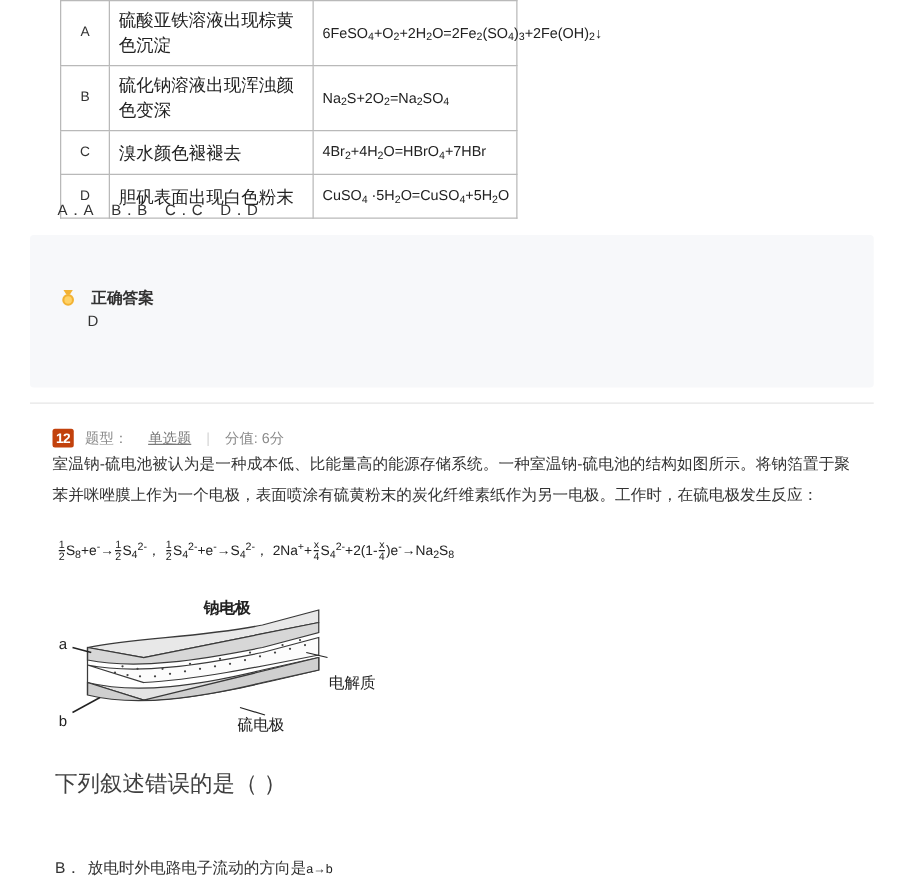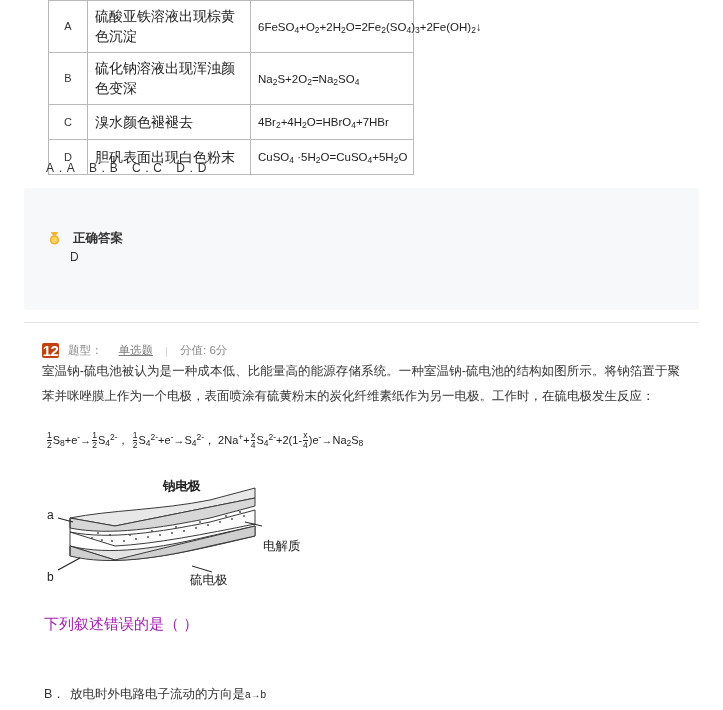--- a/index.html
+++ b/index.html
@@ -123,21 +123,21 @@
     top: 343px;
     display: flex;
     align-items: center;
     font-size: 11.5px;
     color: #999;
   }
   .q2-badge {
     width: 17px; height: 15px;
     background: #c2410c;
     color: #fff;
-    font-size: 15px;
+    font-size: 11px;
     font-weight: bold;
     display: flex;
     align-items: center;
     justify-content: center;
     border-radius: 2px;
     margin-right: 9px;
     letter-spacing: -0.5px;
   }
   .q2-type-label { color: #8a8a8a; }
   .q2-type-value {
@@ -196,22 +196,22 @@
   .lbl-na   { left: 163px; top: 478px; font-weight: bold; }
   .lbl-elec { left: 263px; top: 538px; }
   .lbl-sul  { left: 190px; top: 572px; }
   .lbl-a    { left: 47px;  top: 508px; font-size: 12px; }
   .lbl-b    { left: 47px;  top: 570px; font-size: 12px; }
 
   .q2-ask {
     position: absolute;
     left: 44px;
     top: 615px;
-    font-size: 15px;
-    color: #a21caf;
+    font-size: 18px;
+    color: #404040;
   }
   .q2-opt {
     position: absolute;
     left: 44px;
     font-size: 12.5px;
     color: #333;
   }
   .q2-opt .ltr { display: inline-block; width: 26px; }
   .q2-opt-a { top: 657px; }
   .q2-opt-b { top: 686px; }

